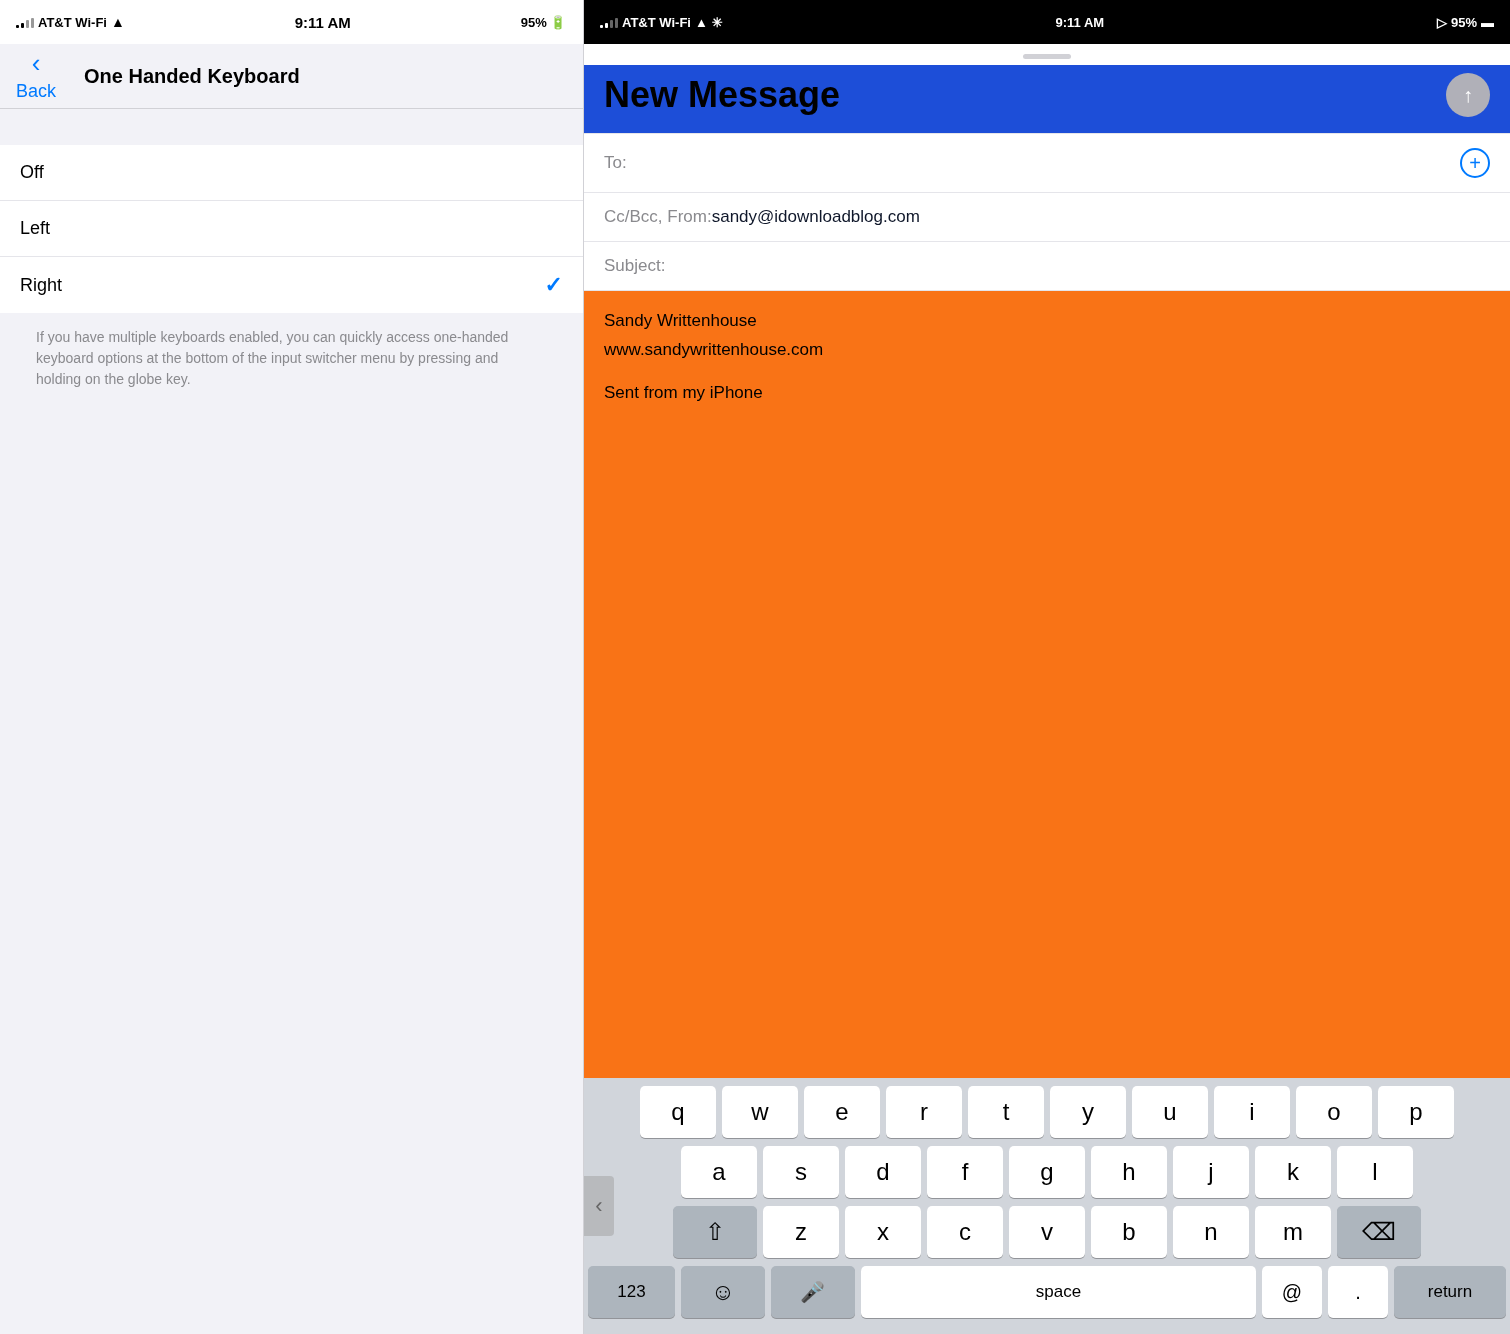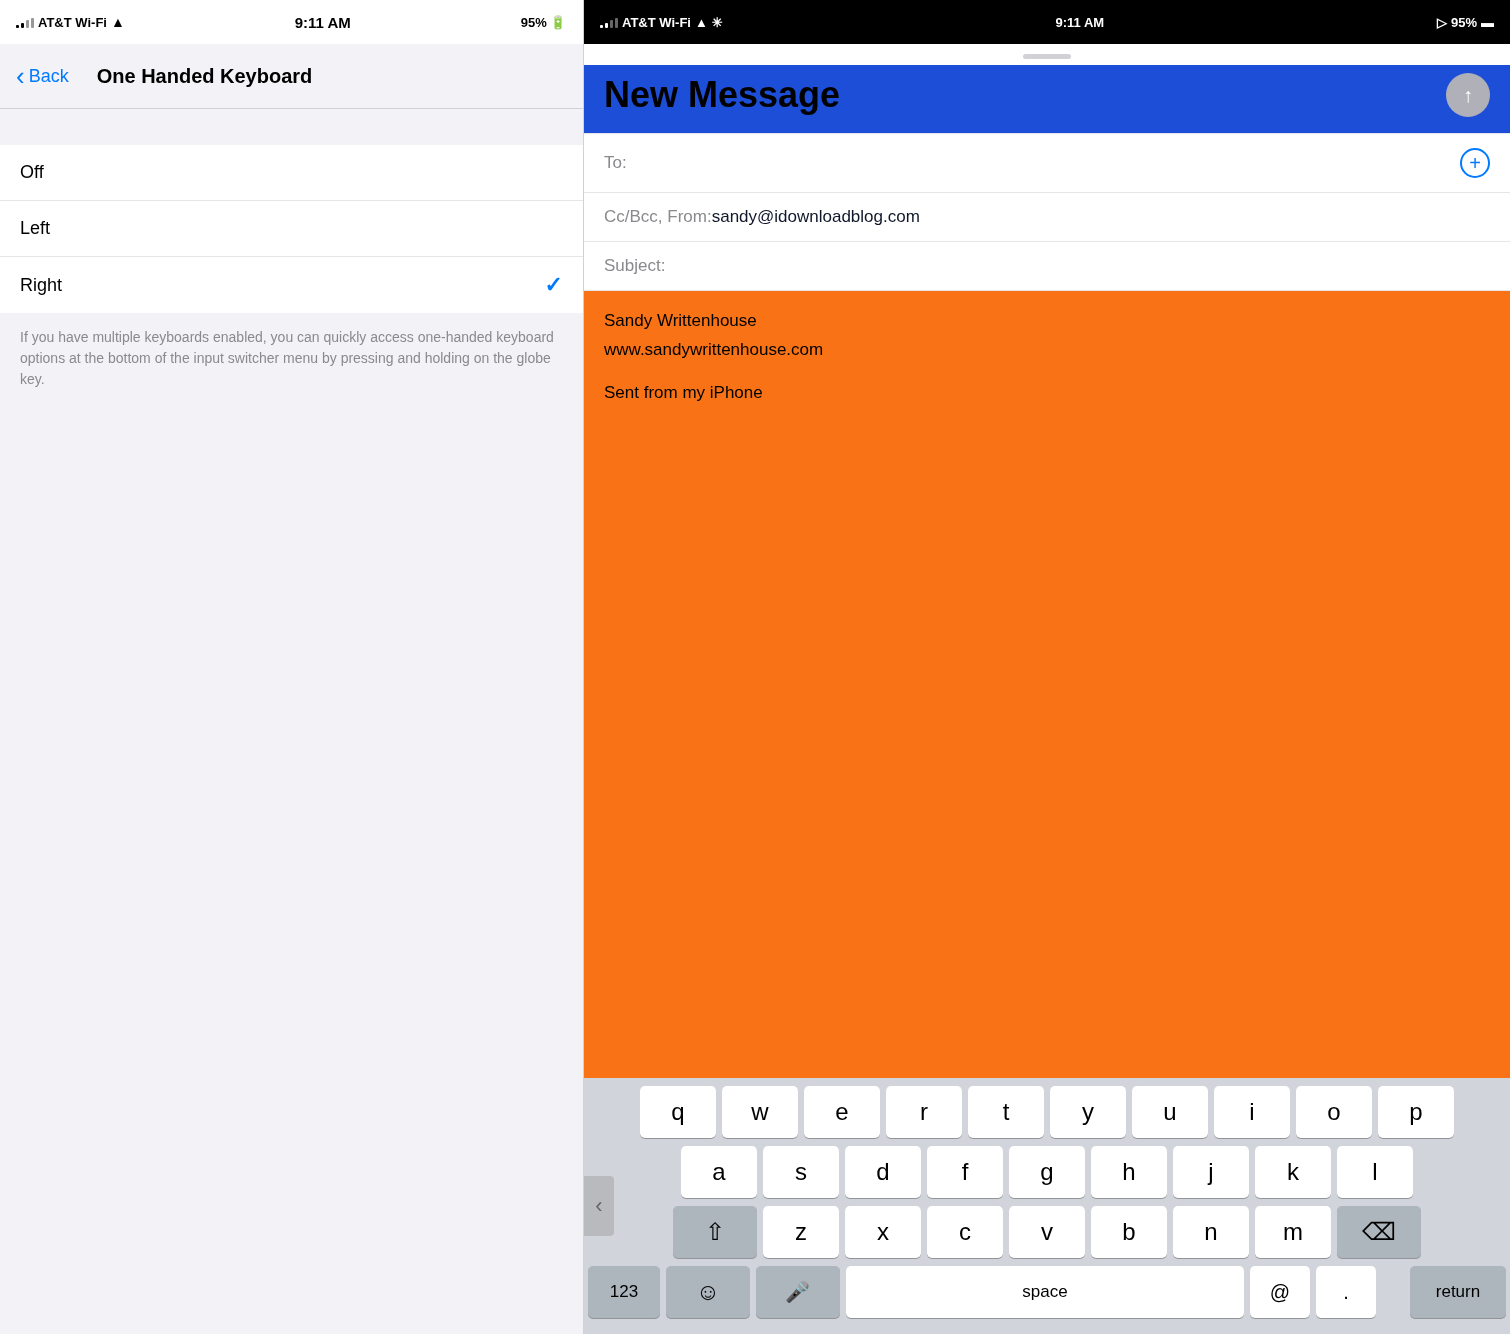--- a/index.html
+++ b/index.html
@@ -63,20 +63,21 @@
       border-bottom: 1px solid #d1d1d6;
     }
 
     .back-btn {
       display: flex;
       align-items: center;
       color: #007aff;
       font-size: 18px;
       gap: 4px;
       cursor: pointer;
+      flex-direction: column;
     }
 
     .nav-title {
       font-size: 20px;
       font-weight: 700;
       color: #000;
       margin-left: 28px;
     }
 
     .section-header {
@@ -108,21 +109,21 @@
       color: #000;
     }
 
     .checkmark {
       color: #007aff;
       font-size: 22px;
       font-weight: 700;
     }
 
     .info-text {
-      padding: 14px 20px;
+      padding: 14px 36px;
       font-size: 14px;
       color: #8a8a8e;
       line-height: 1.5;
       background: #f2f2f7;
     }
 
     
     .right-panel {
       width: 927px;
       height: 1334px;
@@ -324,21 +325,21 @@
       width: 84px;
       background: #adb5bd;
     }
 
     .key-backspace {
       width: 84px;
       background: #adb5bd;
     }
 
     .key-123 {
-      width: 72px;
+      width: 87px;
       background: #adb5bd;
       font-size: 17px;
     }
 
     .key-emoji {
       width: 84px;
       background: #adb5bd;
     }
 
     .key-mic {
@@ -354,24 +355,23 @@
 
     .key-at {
       width: 60px;
     }
 
     .key-period {
       width: 60px;
     }
 
     .key-return {
-      width: 96px;
+      width: 112px;
       background: #adb5bd;
       font-size: 17px;
-      margin-left: 28px;
     }
 
     .keyboard-left-arrow {
       position: absolute;
       left: 0;
       top: 50%;
       transform: translateY(-50%);
       width: 30px;
       height: 60px;
       background: rgba(160,160,160,0.5);

